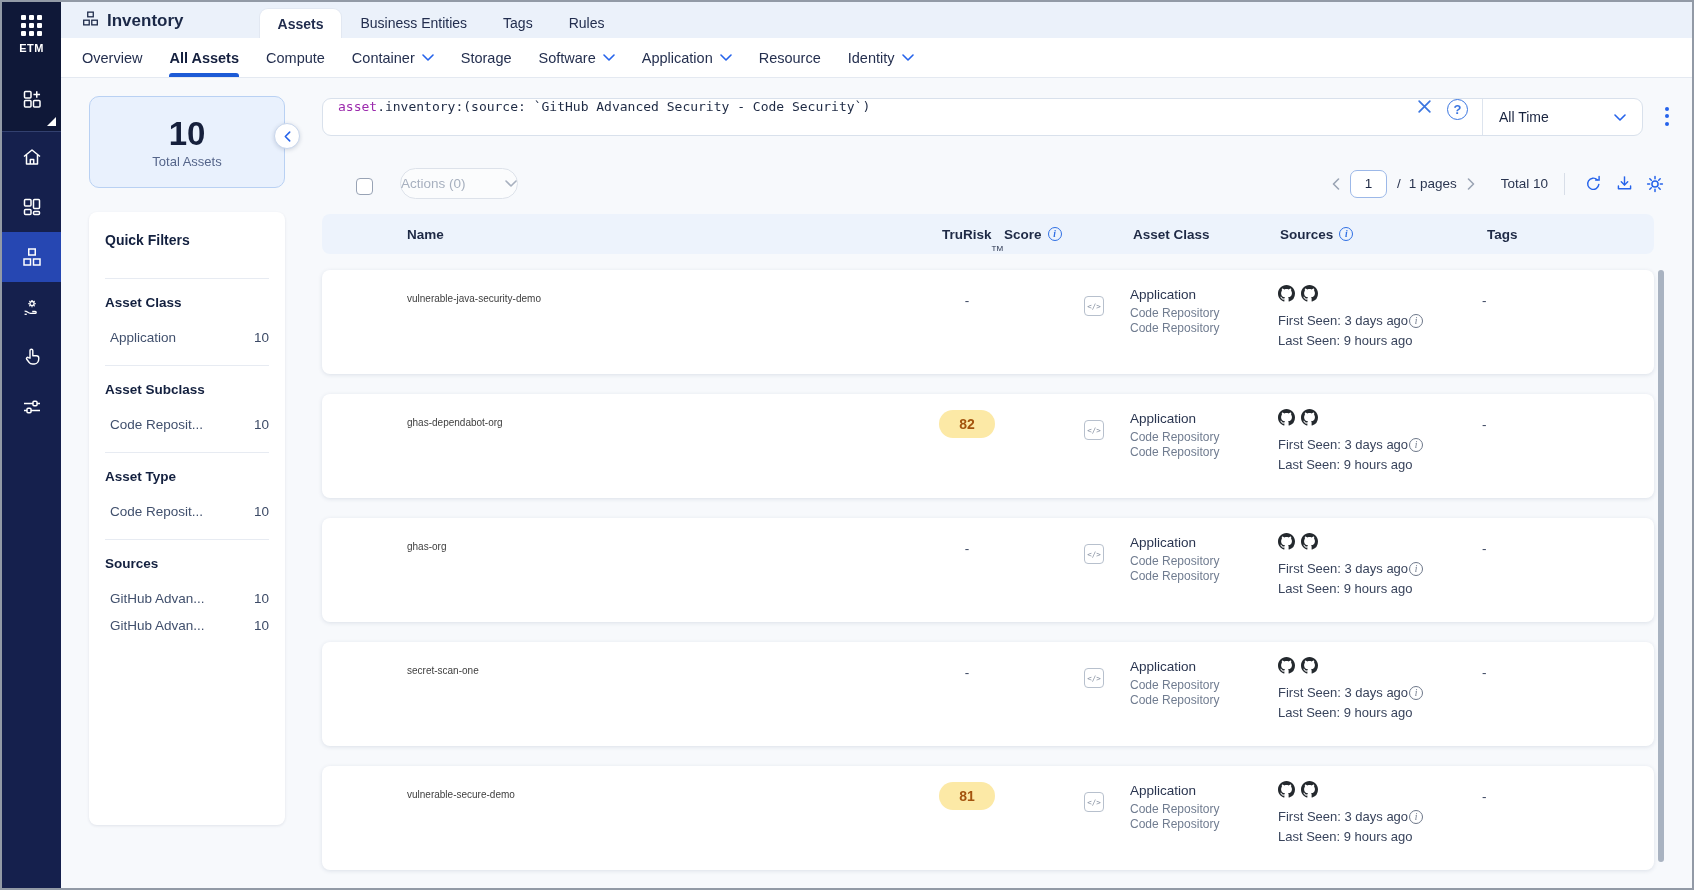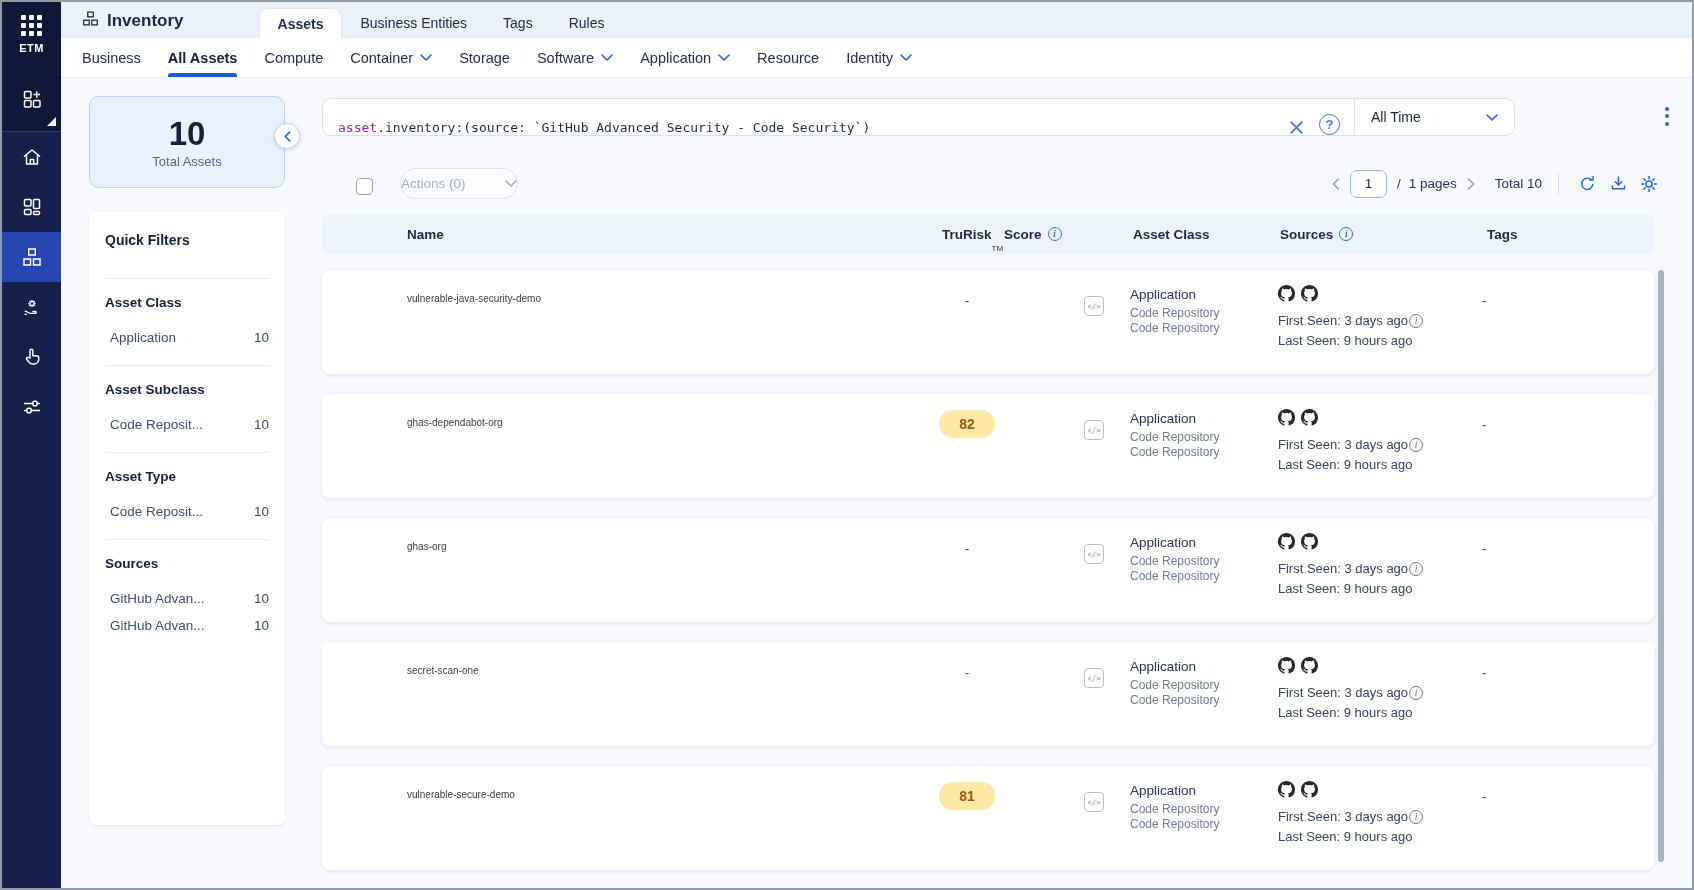--- a/index.html
+++ b/index.html
@@ -43,39 +43,39 @@
   .qf-card { position:absolute; left:87px; top:210px; width:196px; height:613px; background:#fff; border-radius:8px; box-shadow:0 1px 3px rgba(25,40,80,.10); padding:0 16px; overflow:hidden; }
   .qf-title { font-size:14px; font-weight:700; color:#13203f; padding:20px 0 30px; border-bottom:1px solid #e7ebf2; }
   .qf-group { padding:15px 0 18px; border-bottom:1px solid #e7ebf2; }
   .qf-group:last-child { border-bottom:none; }
   .qf-group-title { font-size:13.5px; font-weight:700; color:#13203f; line-height:17px; }
   .qf-item { display:flex; justify-content:space-between; align-items:center; font-size:13.5px; color:#41506d; padding-left:5px; margin-top:17px; cursor:pointer; line-height:19px; }
   .qf-item + .qf-item { margin-top:8px; }
   .qf-item-count { color:#3c4a66; }
 
   
-  .search-bar { position:absolute; left:320px; top:96px; width:1193px; height:38px; background:#fff; border:1px solid #d9e1ec; border-radius:9px; display:flex; align-items:flex-end; z-index:3; }
+  .search-bar { position:absolute; left:320px; top:96px; width:1321px; height:38px; background:#fff; border:1px solid #d9e1ec; border-radius:9px; display:flex; align-items:flex-start; z-index:3; }
   .search-query { flex:1; font-family:"DejaVu Sans Mono", monospace; font-size:13px; color:#1e2a44; padding-left:15px; white-space:pre; overflow:hidden; }
   .search-query .tok { color:#9c2bad; }
   .search-clear { color:#3b76e0; margin-right:15px; display:flex; cursor:pointer; }
   .search-help { width:21px; height:21px; border:1.5px solid #3b76e0; border-radius:50%; color:#3b76e0; font-size:13px; font-weight:700; display:flex; align-items:center; justify-content:center; margin-right:14px; cursor:pointer; }
   .time-seg { width:160px; align-self:stretch; border-left:1px solid #dde4ee; display:flex; align-items:center; justify-content:space-between; padding:0 16px; font-size:14px; color:#18233f; cursor:pointer; }
   .kebab { position:absolute; left:1657px; top:100px; width:16px; height:28px; display:flex; flex-direction:column; gap:3.5px; align-items:center; justify-content:center; cursor:pointer; }
   .kebab i { width:4px; height:4px; border-radius:50%; background:#2563eb; }
 
   
   .select-all { position:absolute; left:354px; top:176px; width:17px; height:17px; border:1.5px solid #98a3b5; border-radius:4px; background:#fff; cursor:pointer; }
   .actions-btn { position:absolute; left:398px; top:166px; width:118px; height:31px; border:1px solid #dde2ea; border-radius:16px; background:#fbfcfd; color:#a7b0bf; font-size:13.5px; display:flex; align-items:center; justify-content:space-between; gap:9px; }
   .actions-btn .chev { color:#a7b0bf; }
   .pager { position:absolute; left:1330px; top:166px; height:31px; display:flex; align-items:center; color:#2a3550; font-size:13.5px; }
   .pg-chev { color:#9aa4b4; display:flex; cursor:pointer; }
   .pg-box { width:37px; height:28px; border:1px solid #9cb8e8; border-radius:7px; display:flex; align-items:center; justify-content:center; margin:0 10px; color:#1e2945; background:#fff; }
   .pg-slash { margin-right:8px; }
   .pg-pages { margin-right:10px; }
-  .pg-total { margin-left:20px; white-space:nowrap; }
+  .pg-total { margin-left:26px; white-space:nowrap; }
   .pg-divider { width:1px; height:22px; background:#d8dee8; margin:0 10px 0 16px; }
   .icon-btn { color:#2563eb; display:flex; align-items:center; justify-content:center; width:26px; height:26px; margin-left:5px; cursor:pointer; }
 
   
   .thead { position:absolute; left:320px; top:212px; width:1332px; height:40px; background:#edf3fc; border-radius:8px; font-size:13.5px; font-weight:700; color:#1e2945; z-index:1; }
   .thead .th { position:absolute; top:0; height:100%; display:flex; align-items:center; }
   .th-name { left:85px; }
   .th-score { left:620px; }
   .th-class { left:811px; }
   .th-sources { left:958px; }
@@ -219,21 +219,21 @@
     <div class="tab-bar">
         <div class="tab active">Assets</div>
         <div class="tab">Business Entities</div>
         <div class="tab">Tags</div>
         <div class="tab">Rules</div>
       </div>
   </div>
 
   <div class="subnav">
       <div class="subnav-item">
-        <span class="lbl">Business</span>
+        <span class="lbl">Overview</span>
       </div>
       <div class="subnav-item active">
         <span class="lbl">All Assets</span>
       </div>
       <div class="subnav-item">
         <span class="lbl">Compute</span>
       </div>
       <div class="subnav-item">
         <span class="lbl">Container</span>
         <span class="chev">

